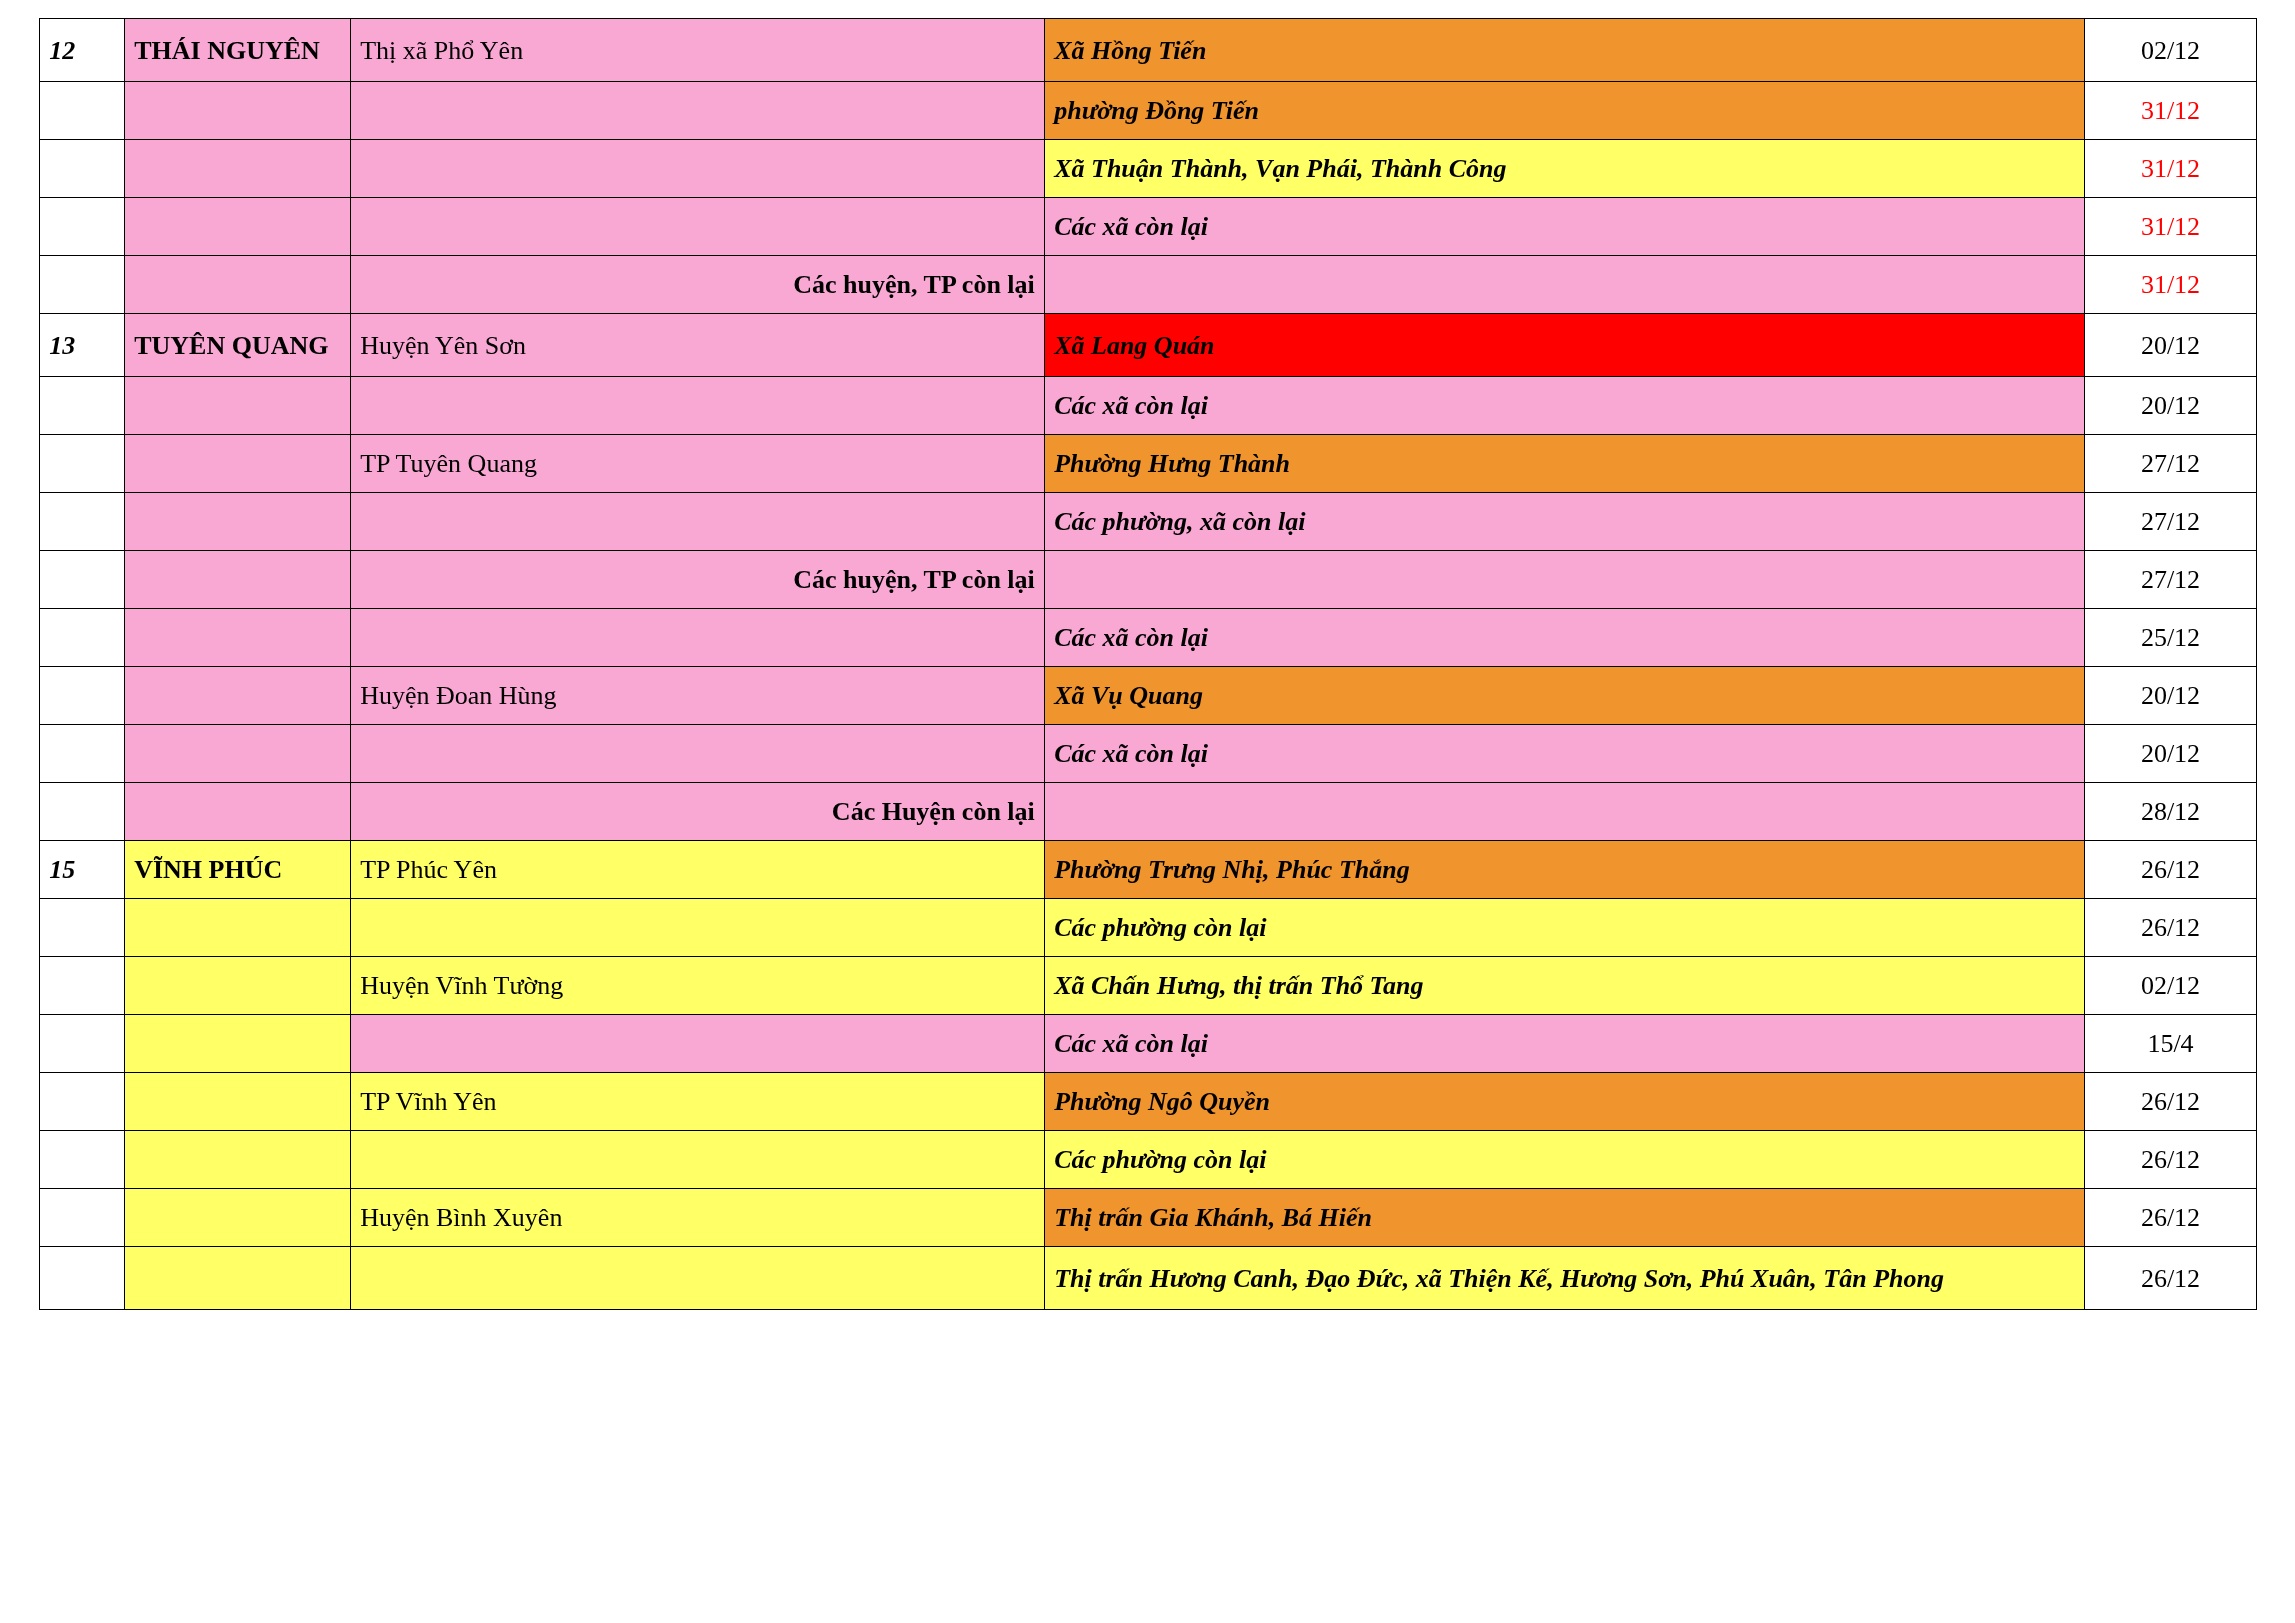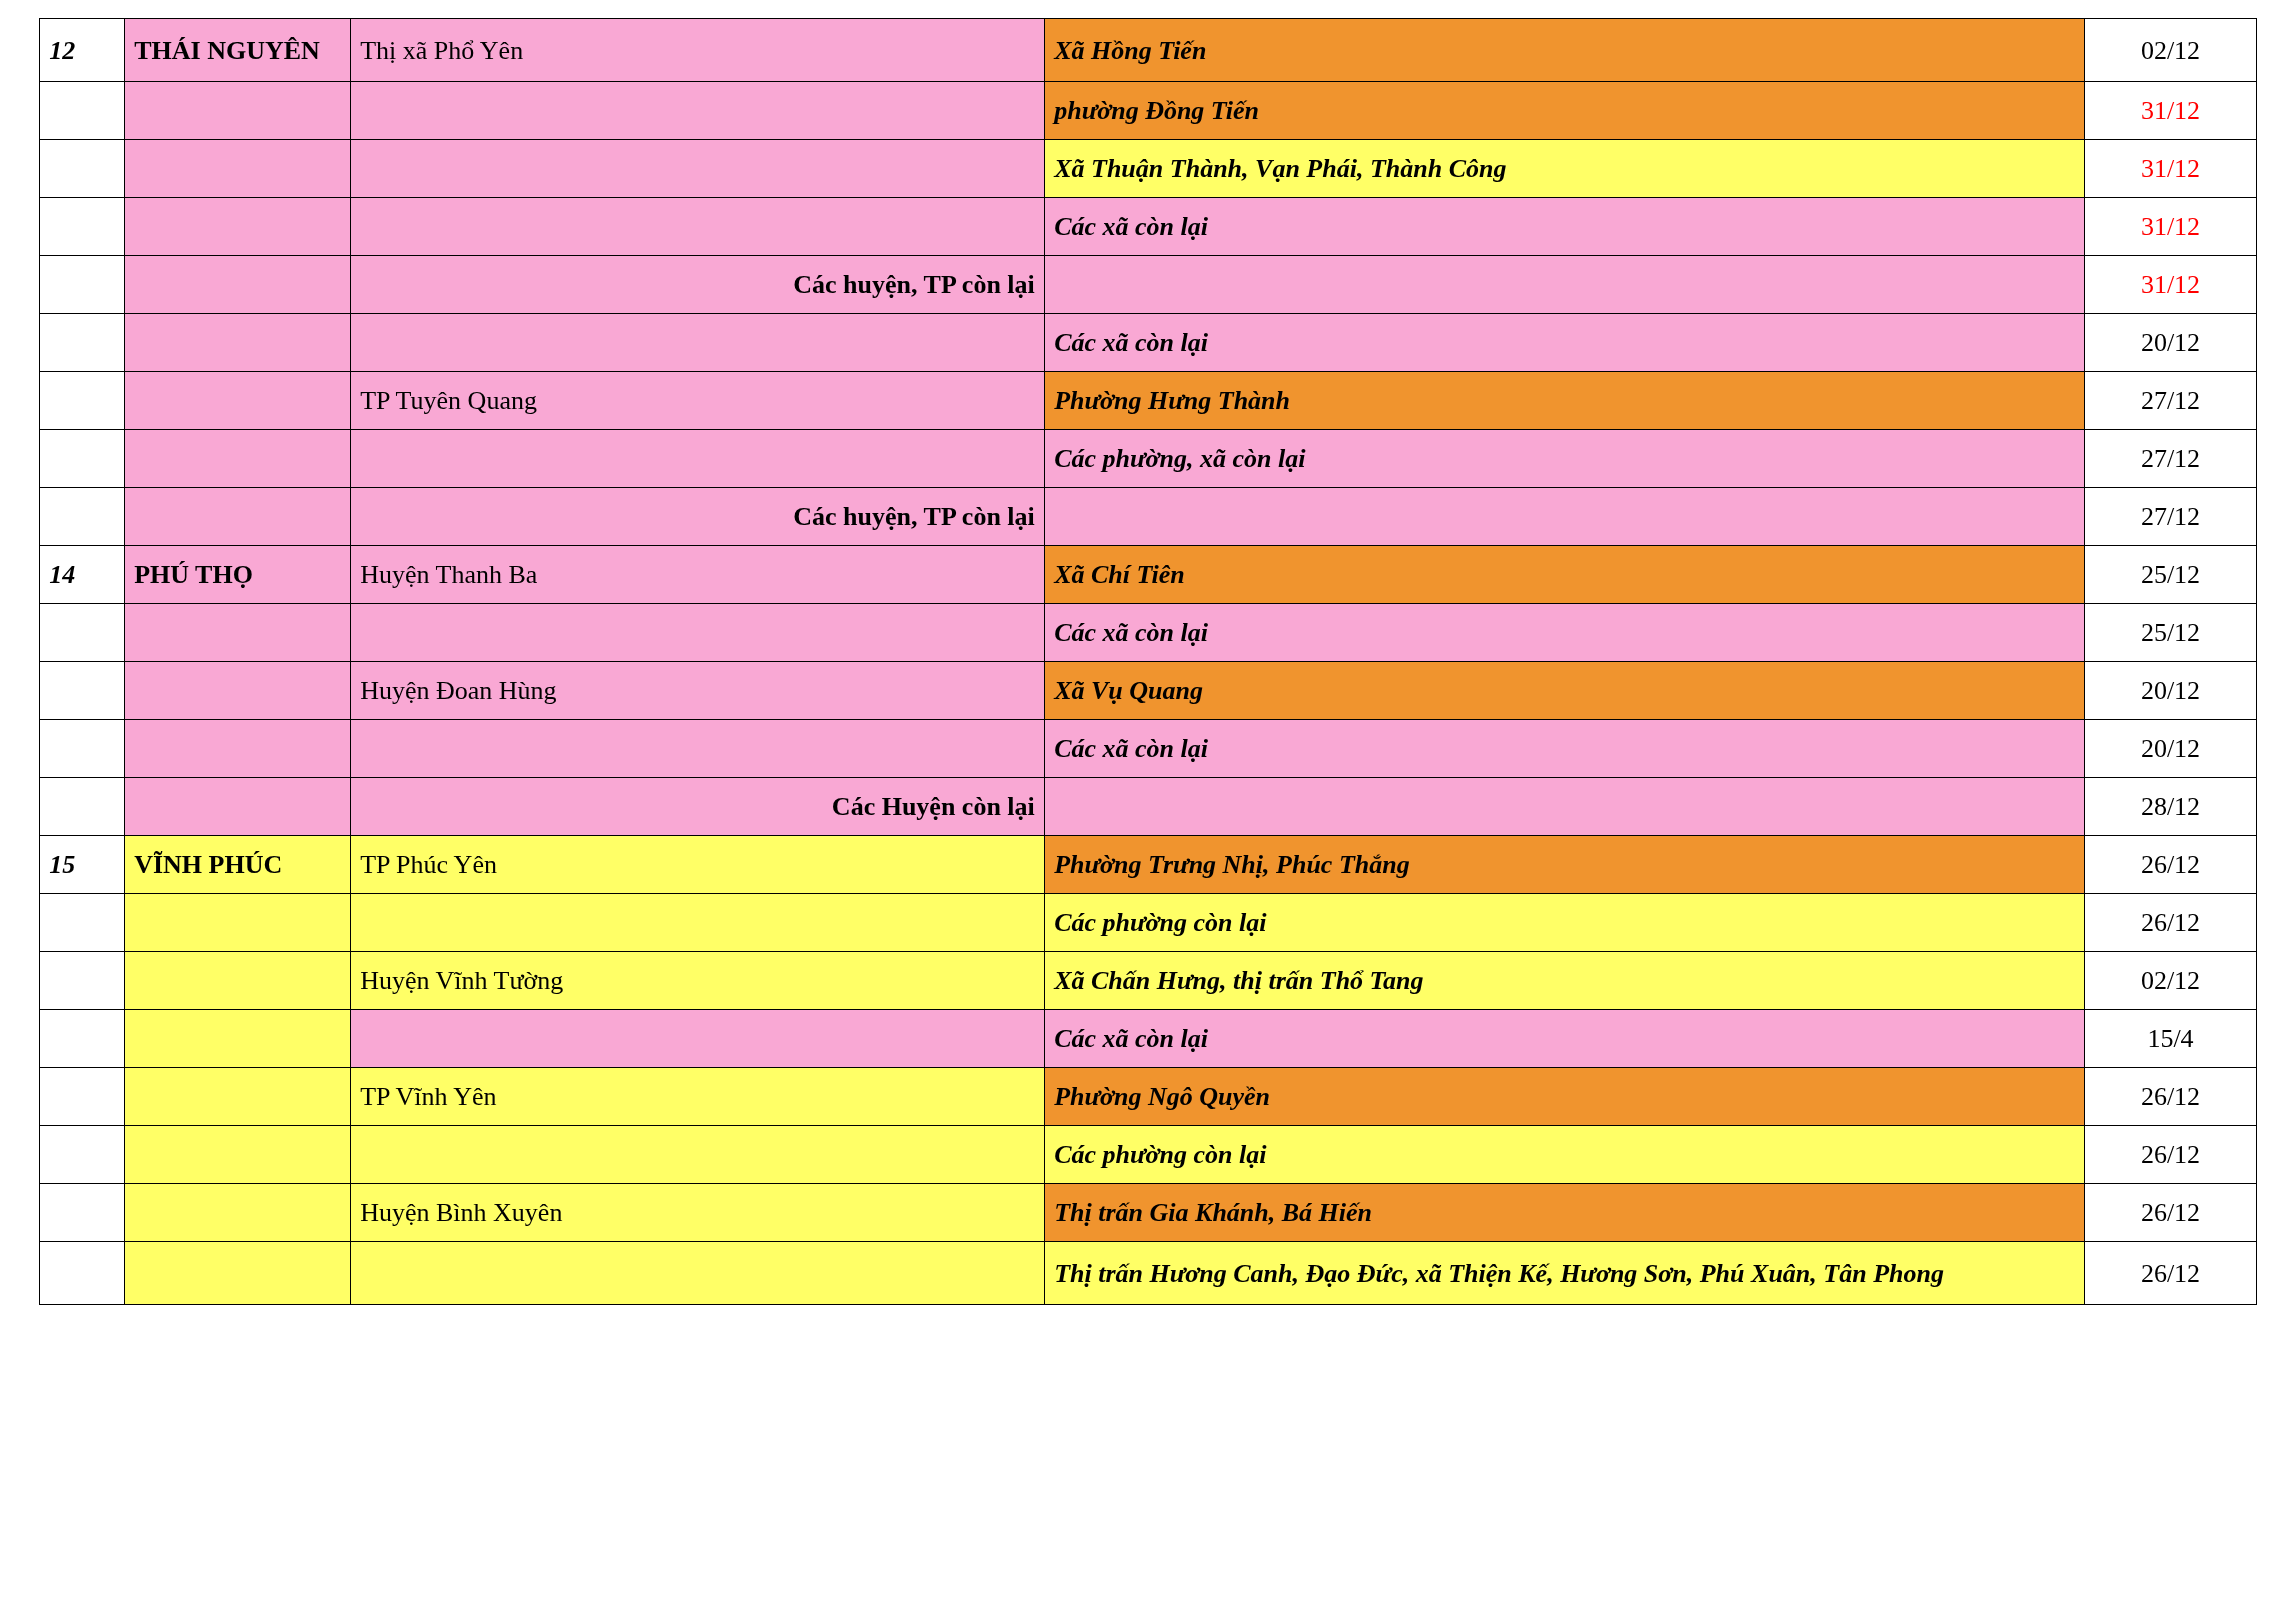--- a/index.html
+++ b/index.html
@@ -116,20 +116,27 @@
           <td class="ward bg-green">Các xã còn lại</td>
           <td class="date bg-white date-red">31/12</td>
         </tr>
         <tr class="row-h">
           <td class="stt bg-white"></td>
           <td class="prov bg-green"></td>
           <td class="dist bold bg-green">Các huyện, TP còn lại</td>
           <td class="ward bg-green"></td>
           <td class="date bg-white date-red">31/12</td>
         </tr>
+        <tr class="tall">
+          <td class="stt bg-white">13</td>
+          <td class="prov bg-green">TUYÊN QUANG</td>
+          <td class="dist bg-green">Huyện Yên Sơn</td>
+          <td class="ward bg-red">Xã Lang Quán</td>
+          <td class="date bg-white date-black">20/12</td>
+        </tr>
         <tr class="row-h">
           <td class="stt bg-white"></td>
           <td class="prov bg-green"></td>
           <td class="dist bg-green"></td>
           <td class="ward bg-green">Các xã còn lại</td>
           <td class="date bg-white date-black">20/12</td>
         </tr>
         <tr class="row-h">
           <td class="stt bg-white"></td>
           <td class="prov bg-green"></td>
@@ -143,27 +150,20 @@
           <td class="dist bg-green"></td>
           <td class="ward bg-green">Các phường, xã còn lại</td>
           <td class="date bg-white date-black">27/12</td>
         </tr>
         <tr class="row-h">
           <td class="stt bg-white"></td>
           <td class="prov bg-green"></td>
           <td class="dist bold bg-green">Các huyện, TP còn lại</td>
           <td class="ward bg-green"></td>
           <td class="date bg-white date-black">27/12</td>
-        </tr>
-        <tr class="row-h">
-          <td class="stt bg-white">14</td>
-          <td class="prov bg-green">PHÚ THỌ</td>
-          <td class="dist bg-green">Huyện Thanh Ba</td>
-          <td class="ward bg-orange">Xã Chí Tiên</td>
-          <td class="date bg-white date-black">25/12</td>
         </tr>
         <tr class="row-h">
           <td class="stt bg-white"></td>
           <td class="prov bg-green"></td>
           <td class="dist bg-green"></td>
           <td class="ward bg-green">Các xã còn lại</td>
           <td class="date bg-white date-black">25/12</td>
         </tr>
         <tr class="row-h">
           <td class="stt bg-white"></td>

